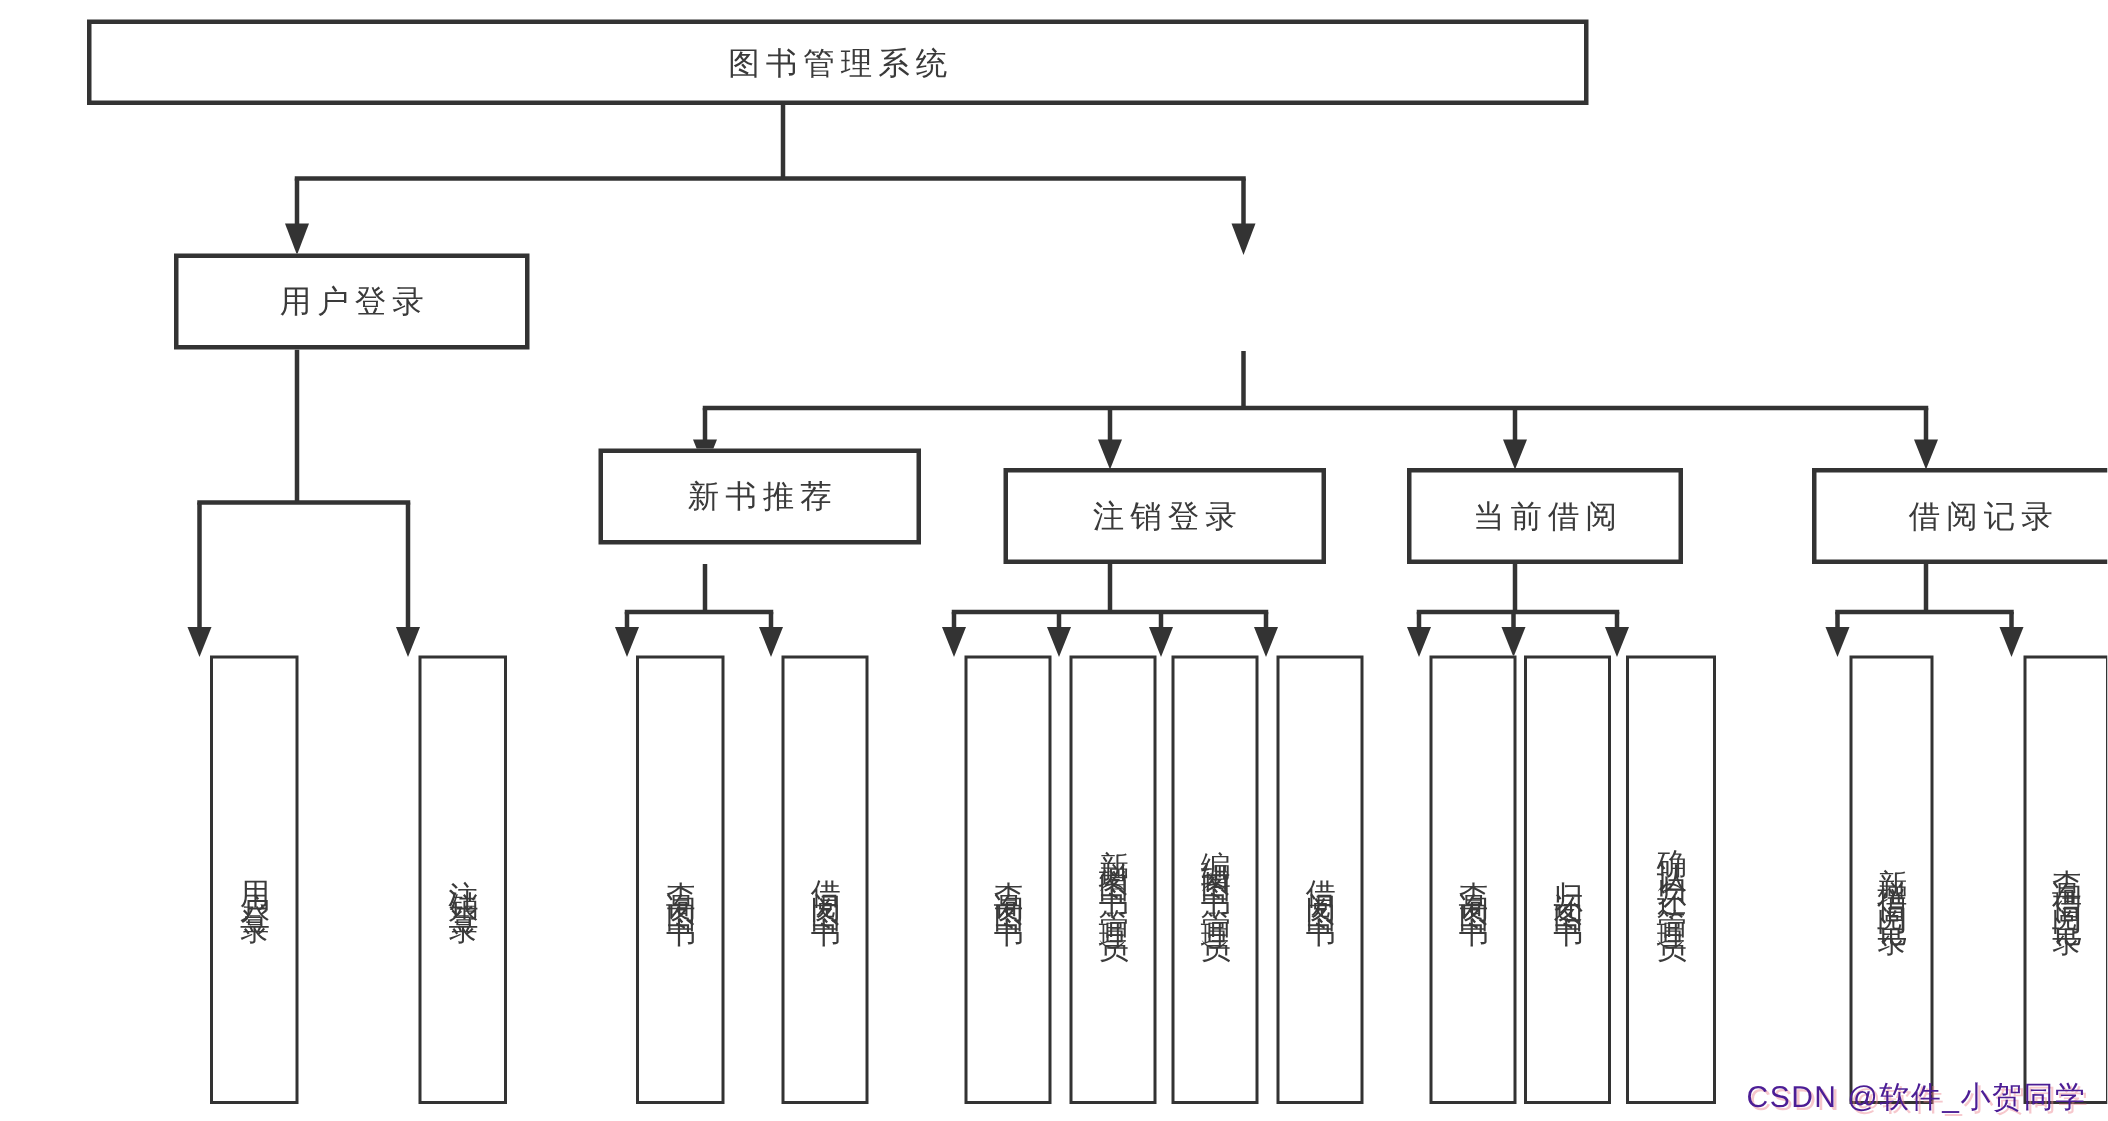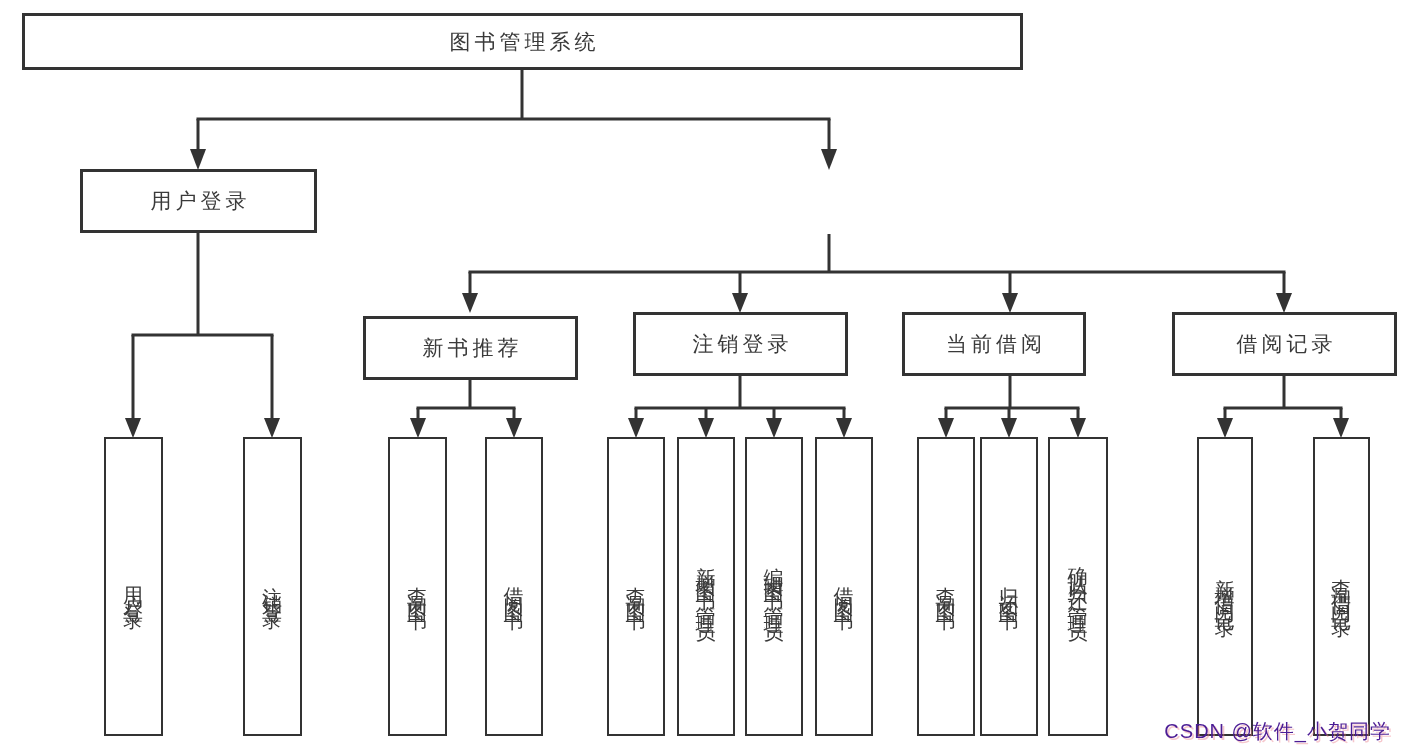--- a/index.html
+++ b/index.html
@@ -25,20 +25,21 @@
   .node {
     position: absolute;
     box-sizing: border-box;
     background: #ffffff;
     border: 3px solid #333333;
     color: #3a3a3a;
     display: flex;
     align-items: center;
     justify-content: center;
     text-align: center;
+    margin-left: 36px;
   }
   .node.h span {
     font-size: 21px;
     letter-spacing: 4px;
     text-indent: 4px;
     white-space: nowrap;
   }
   .node.v {
     border-width: 2px;
   }
@@ -154,21 +155,21 @@
   </svg>
 
   <div class="node h" style="left:22px; top:13px; width:1001px; height:57px;">
     <span>图书管理系统</span>
   </div>
 
   <div class="node h" style="left:80px; top:169px; width:237px; height:64px;">
     <span>用户登录</span>
   </div>
 
-  <div class="node h" style="left:363px; top:316px; width:215px; height:64px;">
+  <div class="node h" style="left:363px; top:299px; width:215px; height:64px;">
     <span>新书推荐</span>
   </div>
   <div class="node h" style="left:633px; top:312px; width:215px; height:64px;">
     <span>注销登录</span>
   </div>
   <div class="node h" style="left:902px; top:312px; width:184px; height:64px;">
     <span>当前借阅</span>
   </div>
   <div class="node h" style="left:1172px; top:312px; width:225px; height:64px;">
     <span>借阅记录</span>

